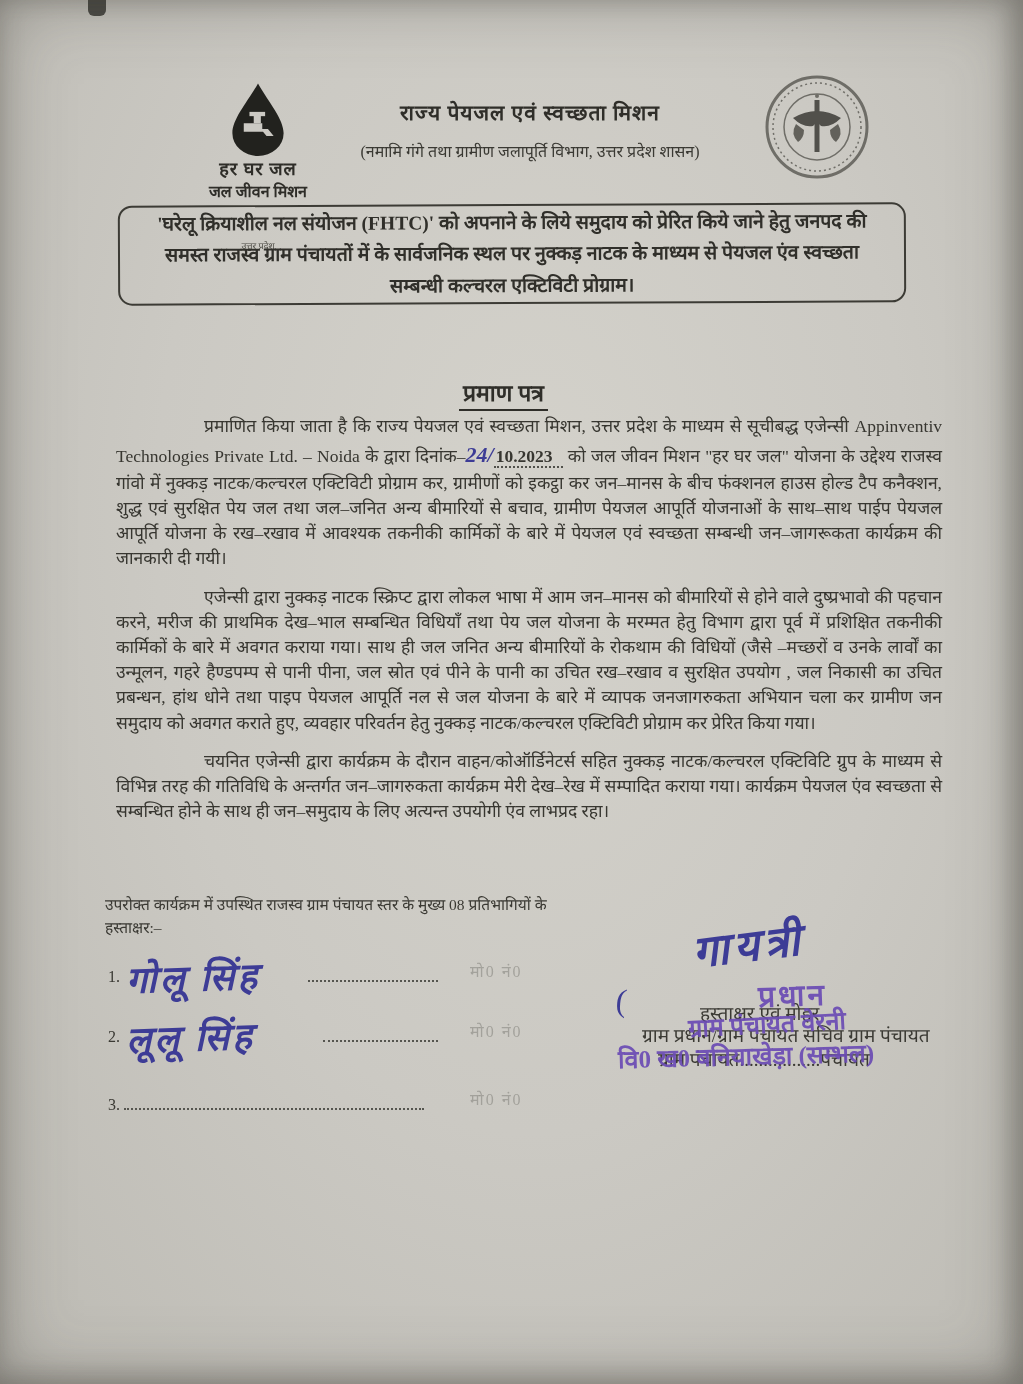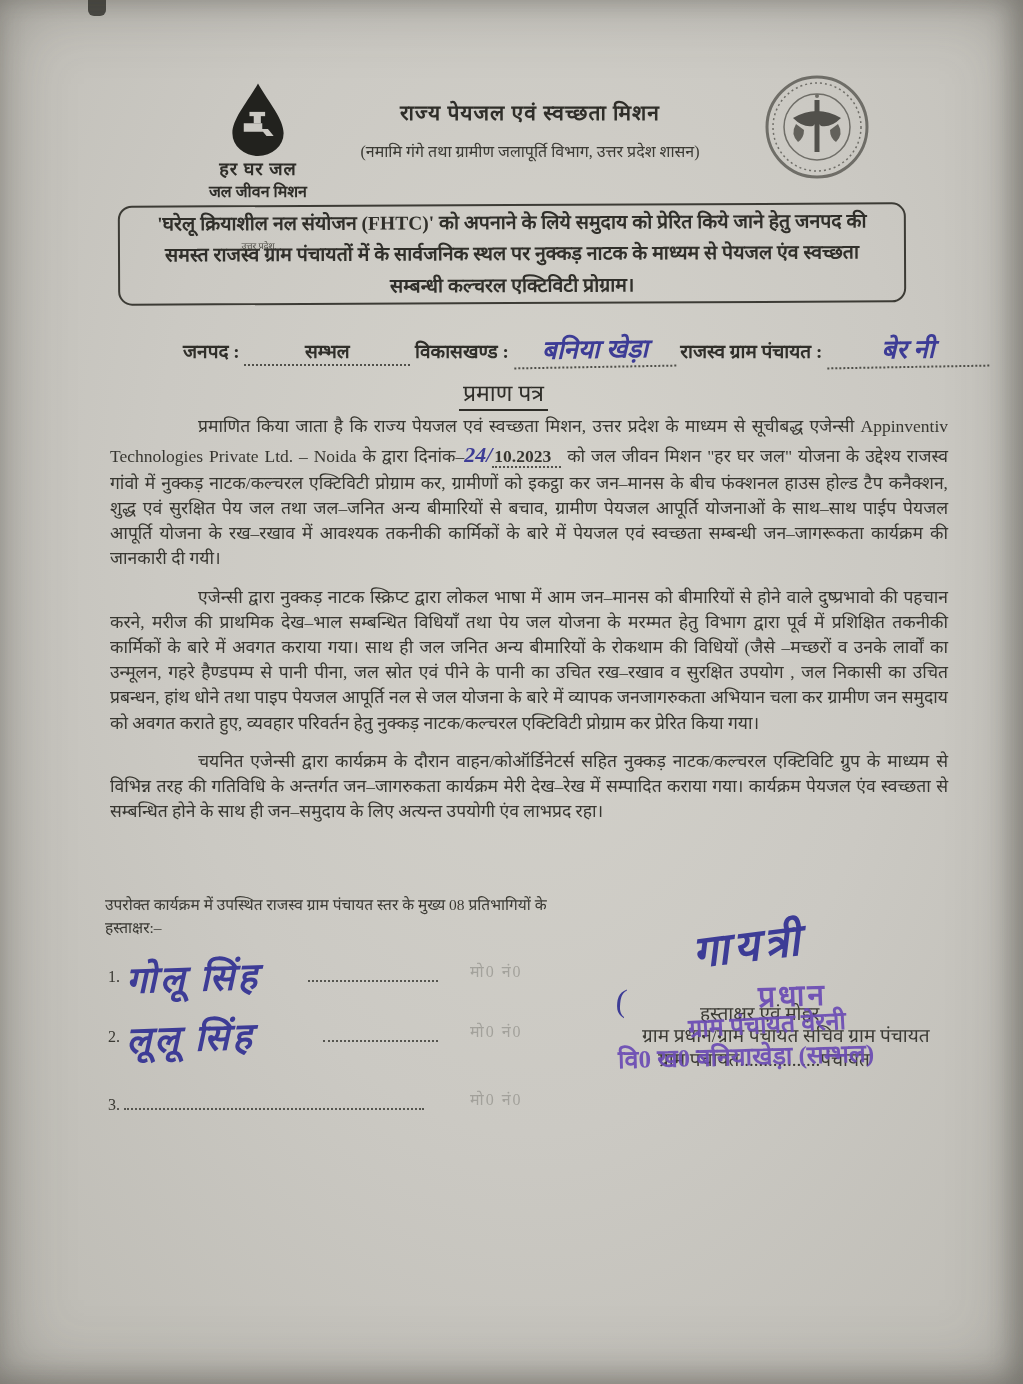--- a/index.html
+++ b/index.html
@@ -36,26 +36,26 @@
     transform:rotate(-.25deg);
   }
 
   
   .form-line{position:absolute;left:183px;top:330px;width:810px;font-size:19px;font-weight:600;color:#302f2a;white-space:nowrap;}
   .dotted{border-bottom:2px dotted #50504a;display:inline-block;text-align:center;}
   .fv-printed{min-width:150px;font-weight:bold;padding:0 8px;}
   .hand{color:#3d3c96;font-style:italic;}
   .fv-hand{font-size:26px;font-weight:bold;min-width:150px;padding:0 6px;transform:rotate(-1deg);}
 
-  .heading{position:absolute;left:0;right:16px;top:376px;text-align:center;font-size:23px;font-weight:normal;color:#2f2e29;}
+  .heading{position:absolute;left:0;right:16px;top:376px;text-align:center;font-size:23px;font-weight:bold;color:#2f2e29;}
   .heading span{border-bottom:2.5px solid #2f2e29;padding:0 4px 3px;}
 
   
   .paras{position:absolute;left:108px;top:414px;width:842px;font-size:17.5px;line-height:1.44;text-align:justify;color:#373630;}
-  .paras p{margin:0 2px 13px;text-indent:88px;}
+  .paras p{margin:0 8px 13px;text-indent:88px;}
   .date-hand{font-size:22px;font-weight:bold;}
   .date-printed{font-weight:bold;border-bottom:2px dotted #50504a;padding:0 10px 0 2px;}
 
   
   .sig-intro{position:absolute;left:105px;top:893px;width:520px;font-size:15.5px;line-height:1.5;color:#3a3933;}
   .sig-row{position:absolute;height:58px;color:#3a3933;font-size:16px;}
   .row1{left:108px;top:938px;width:560px;}
   .row2{left:108px;top:998px;width:560px;}
   .row3{left:108px;top:1066px;width:560px;}
   .sig-num{position:absolute;left:0;bottom:10px;}
@@ -108,28 +108,20 @@
       <path d="M54 28 v52" stroke="#23221e" stroke-width="5"></path>
       <path d="M30 46 q24 -14 48 0 q-10 10 -20 8 l-4 -4 l-4 4 q-10 2 -20 -8z" fill="#23221e"></path>
       <path d="M33 52 q-6 10 2 18 q6 -4 6 -12z" fill="#3b3a34"></path>
       <path d="M75 52 q6 10 -2 18 q-6 -4 -6 -12z" fill="#3b3a34"></path>
       <circle cx="54" cy="24" r="2" fill="#4c4b45"></circle>
     </svg>
   </div>
 
   <div class="subject-box">'घरेलू क्रियाशील नल संयोजन (FHTC)' को अपनाने के लिये समुदाय को प्रेरित किये जाने हेतु जनपद की समस्त राजस्व ग्राम पंचायतों में के सार्वजनिक स्थल पर नुक्कड़ नाटक के माध्यम से पेयजल एंव स्वच्छता सम्बन्धी कल्चरल एक्टिविटी प्रोग्राम।</div>
 
-  <div class="form-line">
-    <span>जनपद :</span>
-    <span class="dotted fv-printed">सम्भल</span>
-    <span>विकासखण्ड :</span>
-    <span class="dotted fv-hand hand">बनिया खेड़ा</span>
-    <span>राजस्व ग्राम पंचायत :</span>
-    <span class="dotted fv-hand hand">बेर नी</span>
-  </div>
 
   <div class="heading">
     <span>प्रमाण पत्र</span>
   </div>
 
   <div class="paras">
     <p><span>प्रमाणित किया जाता है कि राज्य पेयजल एवं स्वच्छता मिशन, उत्तर प्रदेश के माध्यम से सूचीबद्ध एजेन्सी Appinventiv Technologies Private Ltd. – Noida के द्वारा दिनांक–</span><span class="hand date-hand">24/</span><span class="date-printed">10.2023</span><span> को जल जीवन मिशन "हर घर जल" योजना के उद्देश्य राजस्व गांवो में नुक्कड़ नाटक/कल्चरल एक्टिविटी प्रोग्राम कर, ग्रामीणों को इकट्ठा कर जन–मानस के बीच फंक्शनल हाउस होल्ड टैप कनैक्शन, शुद्ध एवं सुरक्षित पेय जल तथा जल–जनित अन्य बीमारियों से बचाव, ग्रामीण पेयजल आपूर्ति योजनाओं के साथ–साथ पाईप पेयजल आपूर्ति योजना के रख–रखाव में आवश्यक तकनीकी कार्मिकों के बारे में पेयजल एवं स्वच्छता सम्बन्धी जन–जागरूकता कार्यक्रम की जानकारी दी गयी।</span></p>
     <p>एजेन्सी द्वारा नुक्कड़ नाटक स्क्रिप्ट द्वारा लोकल भाषा में आम जन–मानस को बीमारियों से होने वाले दुष्प्रभावो की पहचान करने, मरीज की प्राथमिक देख–भाल सम्बन्धित विधियाँ तथा पेय जल योजना के मरम्मत हेतु विभाग द्वारा पूर्व में प्रशिक्षित तकनीकी कार्मिकों के बारे में अवगत कराया गया। साथ ही जल जनित अन्य बीमारियों के रोकथाम की विधियों (जैसे –मच्छरों व उनके लार्वों का उन्मूलन, गहरे हैण्डपम्प से पानी पीना, जल स्रोत एवं पीने के पानी का उचित रख–रखाव व सुरक्षित उपयोग , जल निकासी का उचित प्रबन्धन, हांथ धोने तथा पाइप पेयजल आपूर्ति नल से जल योजना के बारे में व्यापक जनजागरुकता अभियान चला कर ग्रामीण जन समुदाय को अवगत कराते हुए, व्यवहार परिवर्तन हेतु नुक्कड़ नाटक/कल्चरल एक्टिविटी प्रोग्राम कर प्रेरित किया गया।</p>
     <p>चयनित एजेन्सी द्वारा कार्यक्रम के दौरान वाहन/कोऑर्डिनेटर्स सहित नुक्कड़ नाटक/कल्चरल एक्टिविटि ग्रुप के माध्यम से विभिन्न तरह की गतिविधि के अन्तर्गत जन–जागरुकता कार्यक्रम मेरी देख–रेख में सम्पादित कराया गया। कार्यक्रम पेयजल एंव स्वच्छता से सम्बन्धित होने के साथ ही जन–समुदाय के लिए अत्यन्त उपयोगी एंव लाभप्रद रहा।</p>
   </div>

